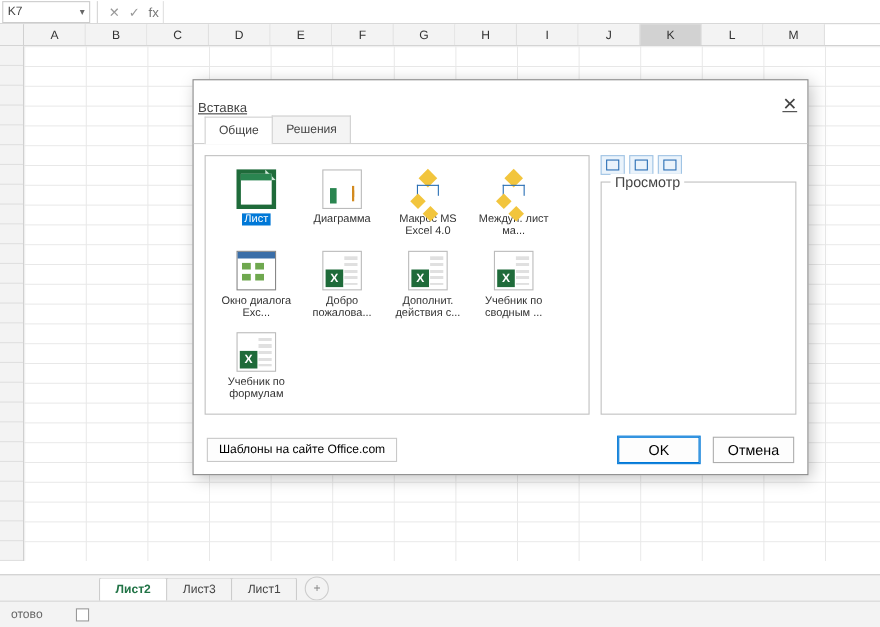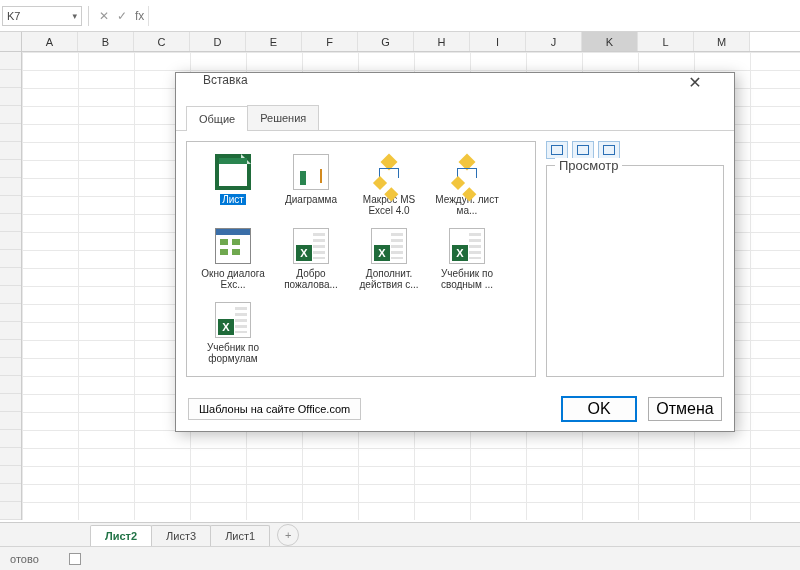--- a/index.html
+++ b/index.html
@@ -1,19 +1,19 @@
 <!DOCTYPE html>
 <html><head>
 <meta charset="utf-8">
 <style>
   * { box-sizing: border-box; margin: 0; padding: 0; font-family: "Segoe UI", Tahoma, sans-serif; }
   body { width: 800px; height: 570px; background: #fff; overflow: hidden; position: relative; }
 
   
-  .topbar { height: 32px; border-bottom: 1px solid #d4d4d4; display: flex; align-items: center; font-size: 11px; color: #444; }
+  .topbar { height: 22px; border-bottom: 1px solid #d4d4d4; display: flex; align-items: center; font-size: 11px; color: #444; }
   .namebox { width: 80px; height: 20px; border: 1px solid #ccc; background: #fff; margin-left: 2px; padding: 0 4px; display:flex; align-items:center; justify-content:space-between;}
   .namebox .chev { font-size: 9px; color: #666; }
   .fxsep { width: 1px; height: 20px; background: #d4d4d4; margin: 0 6px; }
   .fxbtn { width: 18px; text-align: center; color: #999; font-size: 12px; }
   .fxlabel { color: #777; margin: 0 4px; font-size: 12px;}
   .fbar { flex: 1; height: 20px; border-left: 1px solid #e0e0e0; }
 
   
   .colhdr { height: 20px; display: flex; border-bottom: 1px solid #ccc; font-size: 11px; color: #333; }
   .colhdr .corner { width: 22px; border-right: 1px solid #ccc; background: #f3f3f3; }
@@ -34,41 +34,41 @@
   .sheettabs .stab { padding:4px 14px; border:1px solid #ccc; border-bottom:none; background:#f3f3f3; margin-right:-1px; color:#444; border-top-left-radius:2px; border-top-right-radius:2px;}
   .sheettabs .stab.active { background:#fff; border-bottom:1px solid #fff; font-weight:600; color:#217346; position:relative; top:1px;}
   .sheettabs .addsheet { width:22px; height:22px; border:1px solid #ccc; border-radius:50%; margin-left:8px; display:flex; align-items:center; justify-content:center; color:#888; align-self:center;}
 
   
   .status { position:absolute; bottom:0; left:0; right:0; height:24px; background:#f3f3f3; border-top:1px solid #d4d4d4; font-size:11px; color:#666; display:flex; align-items:center; padding:0 10px; gap:30px;}
   .status .sq { width:12px; height:12px; border:1px solid #999; background:#fff;}
 
   
   .dialog { position:absolute; left:175px; top:72px; width:560px; height:360px; background:#fff; border:1px solid #888; box-shadow: 3px 3px 14px rgba(0,0,0,.25); display:flex; flex-direction:column;}
-  .dlg-title { height:32px; display:flex; align-items:flex-start; justify-content:space-between; padding:0 27px; font-size:12px; color:#444;}
+  .dlg-title { height:32px; display:flex; align-items:flex-end; justify-content:space-between; padding:0 4px; font-size:12px; color:#444;text-decoration:underline;}
   .dlg-close { font-size:16px; color:#444; width:24px; text-align:center;}
   .dlg-tabs { display:flex; padding-left:10px; font-size:11px; border-bottom:1px solid #d0d0d0;}
   .dlg-tab { padding:6px 12px; border:1px solid #d0d0d0; border-bottom:none; background:#f4f4f4; margin-right:-1px; color:#444;}
   .dlg-tab.active { background:#fff; position:relative; top:1px;}
   .dlg-body { flex:1; display:flex; padding:10px; gap:10px;}
   .left-panel { flex:1; border:1px solid #c0c0c0; padding:8px; display:flex; flex-wrap:wrap; align-content:flex-start; gap:4px 2px;}
   .tpl { width:76px; display:flex; flex-direction:column; align-items:center; font-size:10px; color:#333; text-align:center; padding:4px 2px;}
   .tpl .ico { width:36px; height:36px; margin-bottom:4px; position:relative;}
   .tpl.sel .lbl { background:#0078d7; color:#fff; padding:0 2px;}
   .right-side { width:178px; display:flex; flex-direction:column;}
   .viewbtns { display:flex; gap:4px; margin-bottom:6px;}
   .vbtn { width:22px; height:18px; border:1px solid #a0c4e4; background:#eaf3fb; display:flex; align-items:center; justify-content:center;}
   .vbtn span{ display:block; width:12px; height:10px; border:1px solid #2a6fb5;}
   .preview { flex:1; border:1px solid #c0c0c0; position:relative;}
   .preview legend { font-size:13px; color:#444; position:absolute; top:-8px; left:8px; background:#fff; padding:0 4px;}
   .preview .msg { position:absolute; top:50%; left:0; right:0; text-align:center; font-size:11px; color:#333; transform:translateY(-50%);}
   .dlg-footer { height:44px; border-top:0; display:flex; align-items:center; padding:0 12px; gap:12px;}
   .linklike { font-size:11px; border:1px solid #c8c8c8; padding:4px 10px; background:#fdfdfd;}
   .spacer { flex:1;}
-  .dbtn { min-width:74px; height:24px; font-size:16px; border:1px solid #adadad; background:#fdfdfd;}
+  .dbtn { min-width:74px; height:24px; font-size:13px; border:1px solid #adadad; background:#fdfdfd;}
   .dbtn.primary { border:1px solid #0078d7; outline:1px solid #0078d7;}
 
   
   .ic-sheet { background:#1f6b3a;}
   .ic-sheet::before{content:""; position:absolute; inset:4px; background:#fff;}
   .ic-sheet::after{content:""; position:absolute; left:4px; right:4px; top:4px; height:6px; background:#2a8550;}
   .ic-fold { position:absolute; top:0; right:0; width:10px; height:10px; background:#cfe8d8; clip-path: polygon(0 0,100% 100%,0 100%);}
   .ic-chart { background:#fff; border:1px solid #bbb;}
   .ic-chart::after{content:""; position:absolute; left:6px; bottom:4px; width:6px; height:14px; background:#2a8550; box-shadow: 9px 0 0 -4px #3a85c5, 9px 4px 0 -4px #3a85c5, 18px 0 0 -2px #d38a1f, 18px -4px 0 -2px #d38a1f;}
   .ic-macro { background:#fff;}

